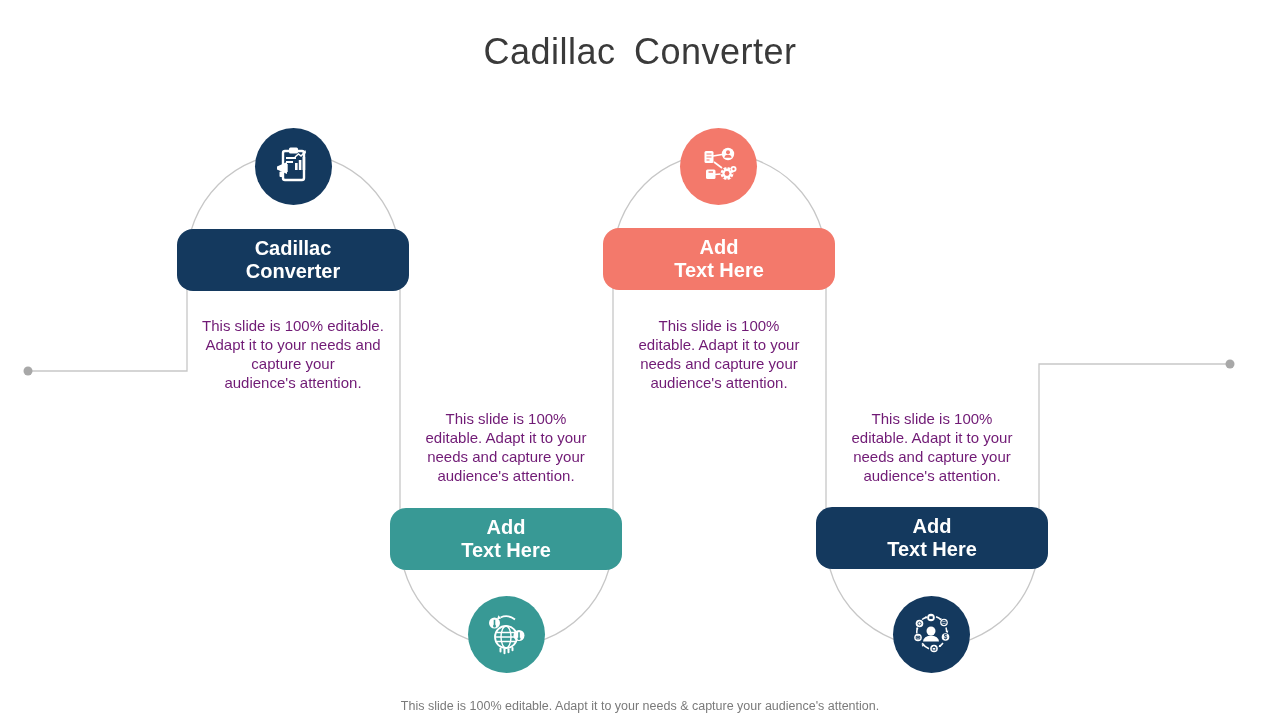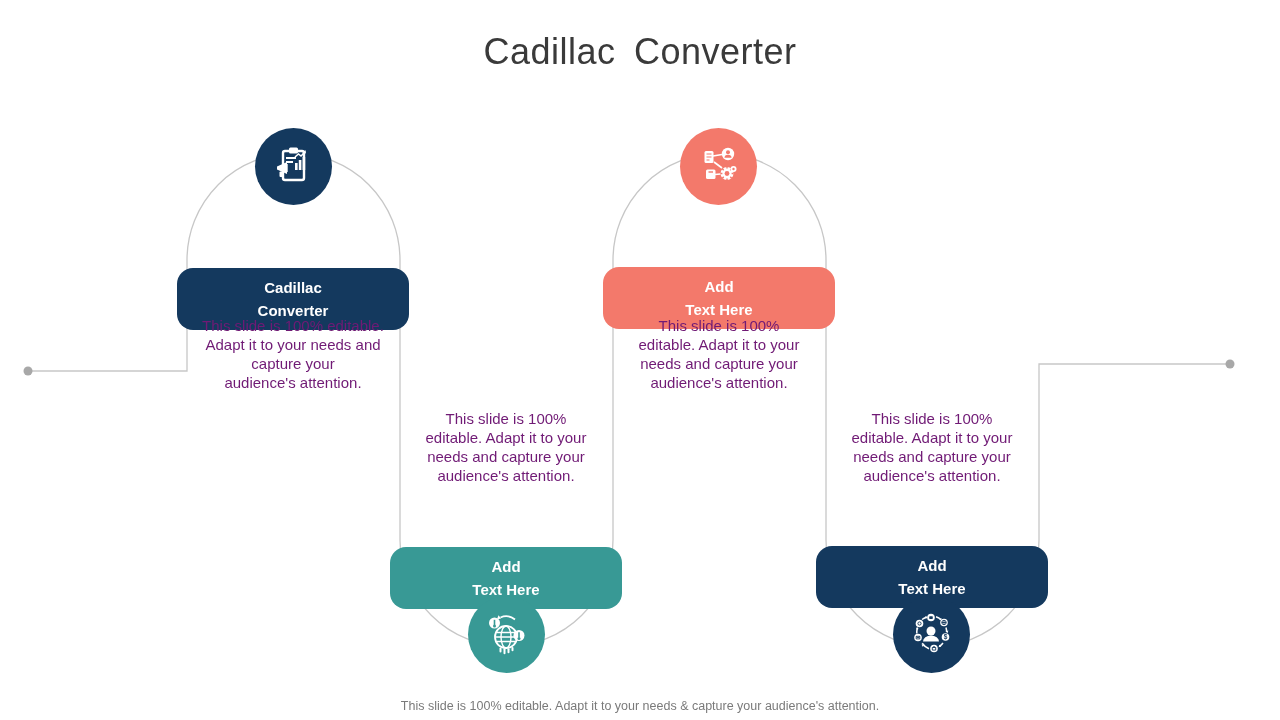--- a/index.html
+++ b/index.html
@@ -20,23 +20,22 @@
   }
   .connector-svg{position:absolute;left:0;top:0;}
   .icon-circle{
     position:absolute;width:77px;height:77px;border-radius:50%;
     display:flex;align-items:center;justify-content:center;
   }
   .pill{
     position:absolute;width:232px;height:62px;border-radius:16px;
     display:flex;align-items:center;justify-content:center;
     text-align:center;color:#ffffff;
-    font-size:15px;font-weight:700;line-height:23px;
+    font-size:20px;font-weight:700;line-height:23px;
     white-space:pre-line;
-    margin-top:39px;
   }
   .desc{
     position:absolute;width:244px;
     text-align:center;color:#701a75;
     font-size:15px;line-height:19px;
     white-space:pre-line;
   }
   .footer{
     position:absolute;left:0;right:0;top:699px;
     text-align:center;color:#7a7a7a;

